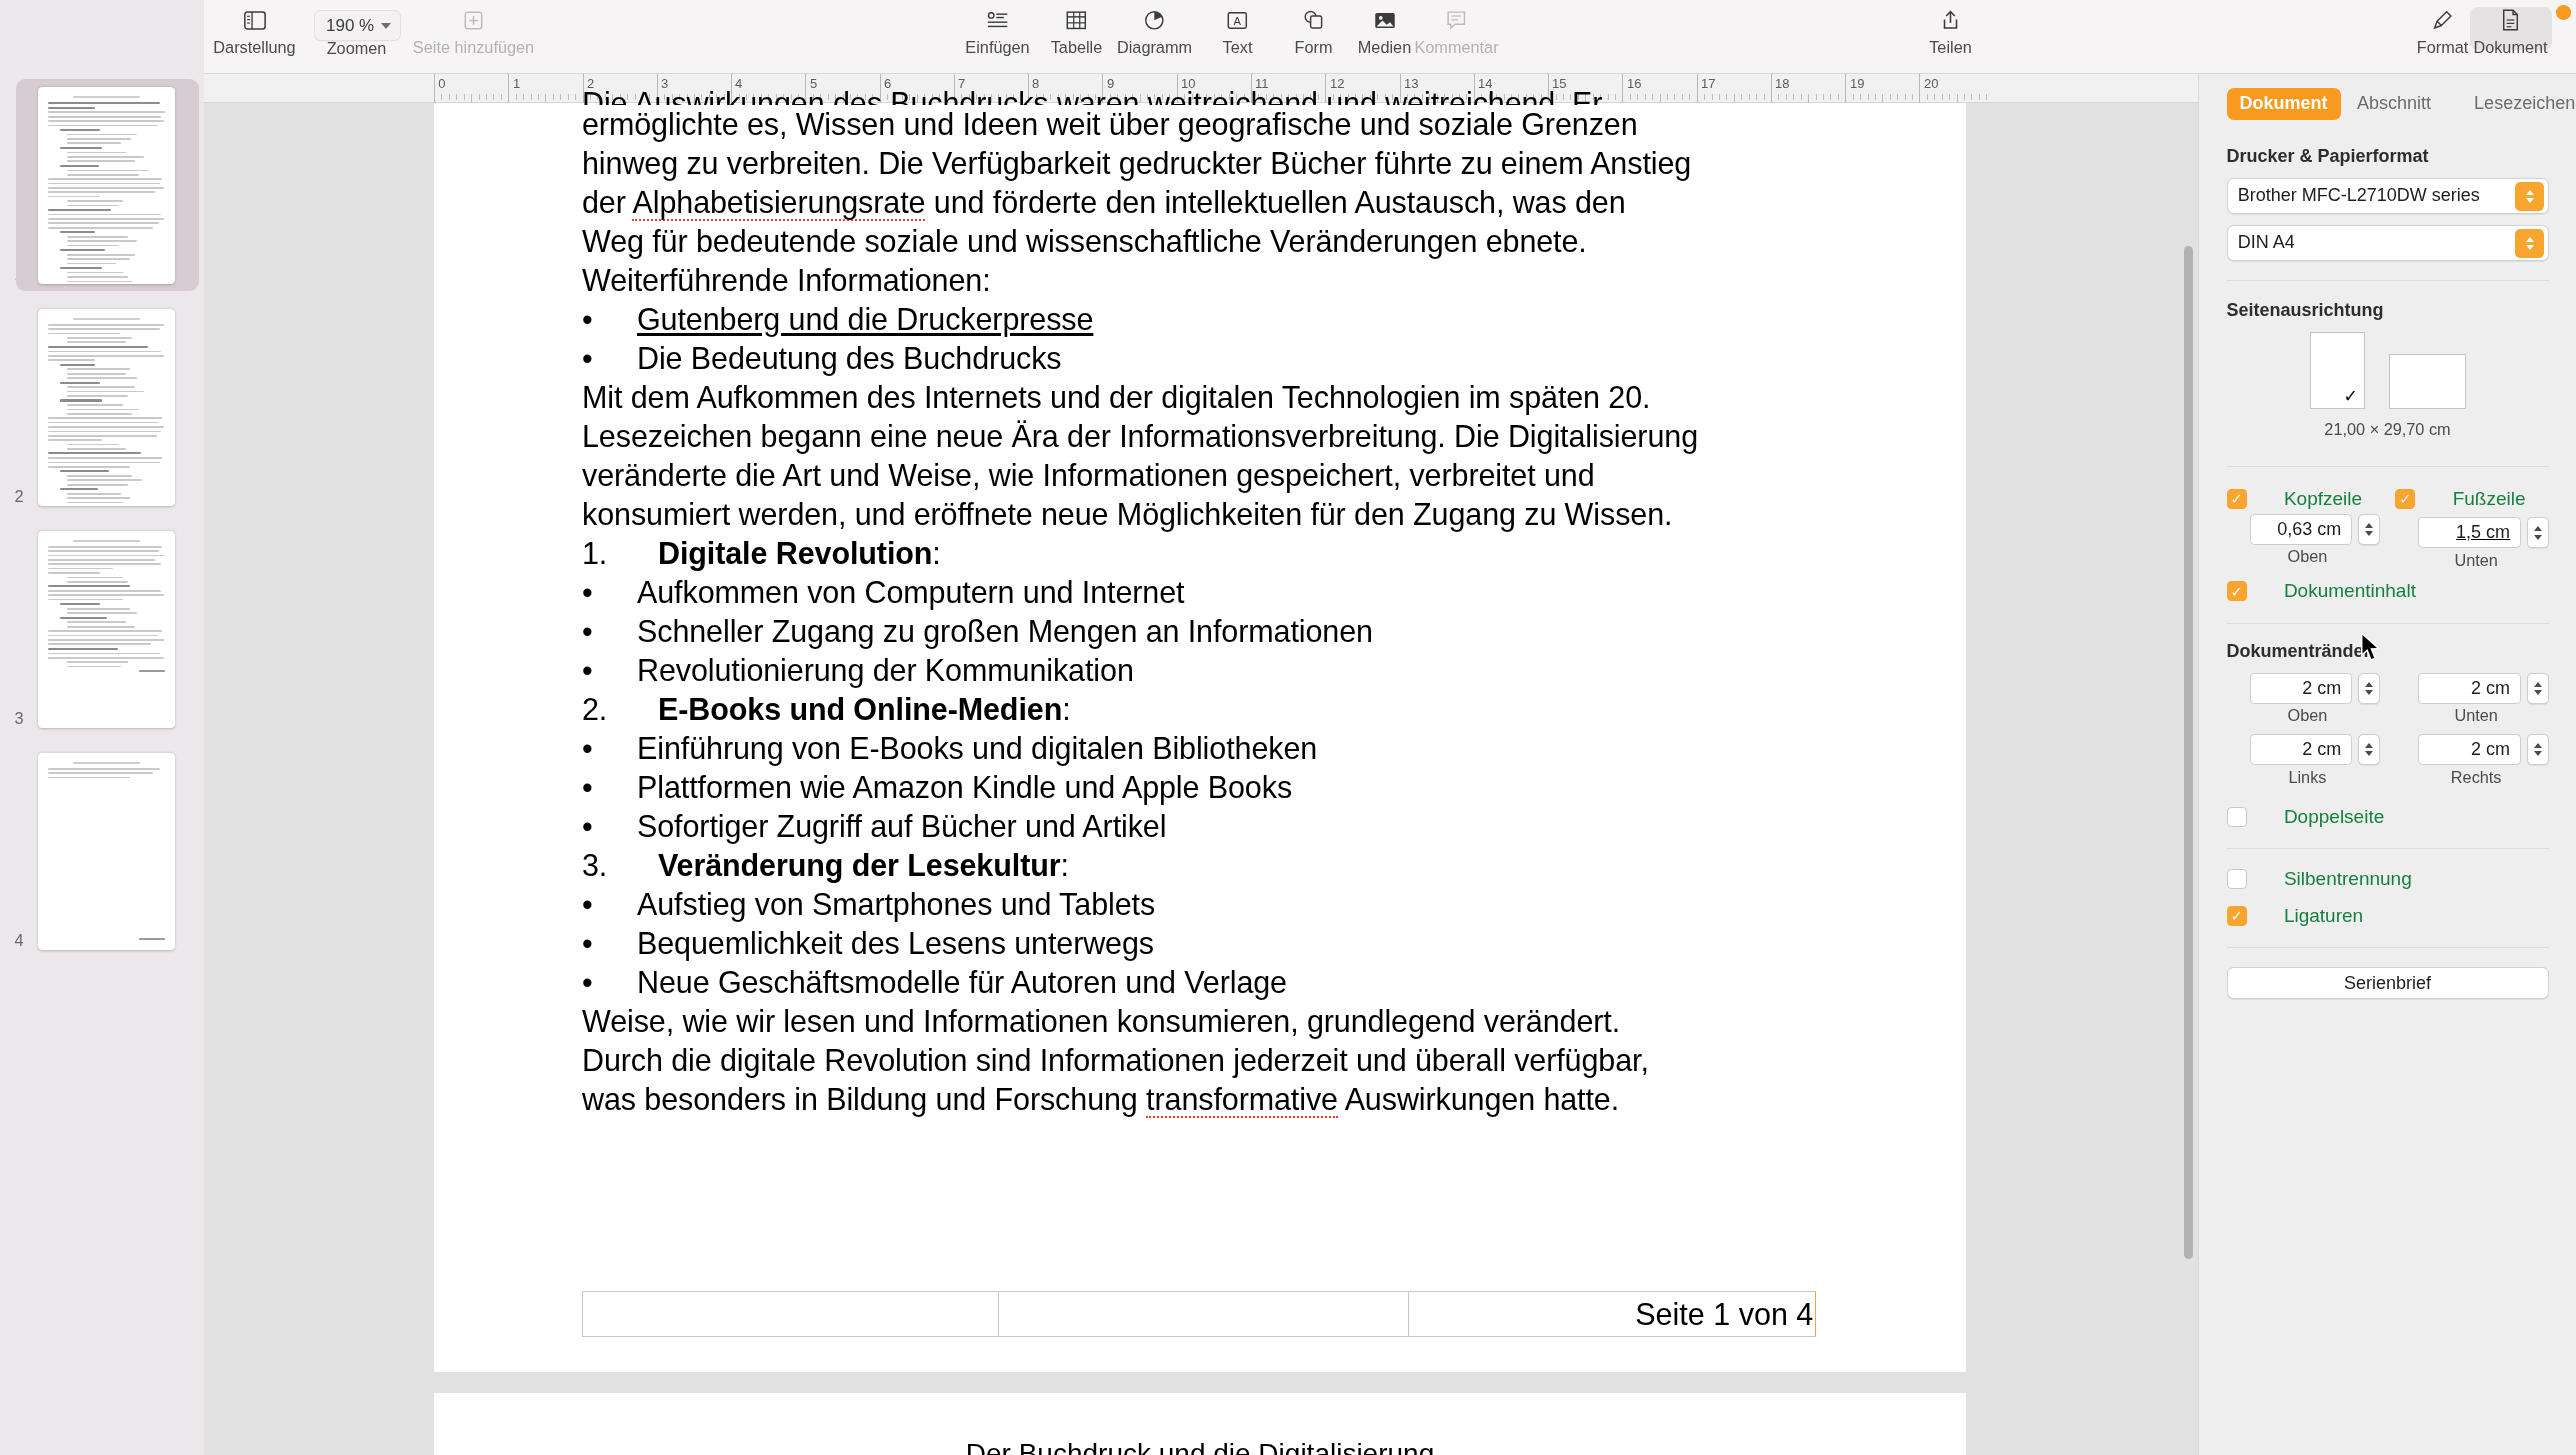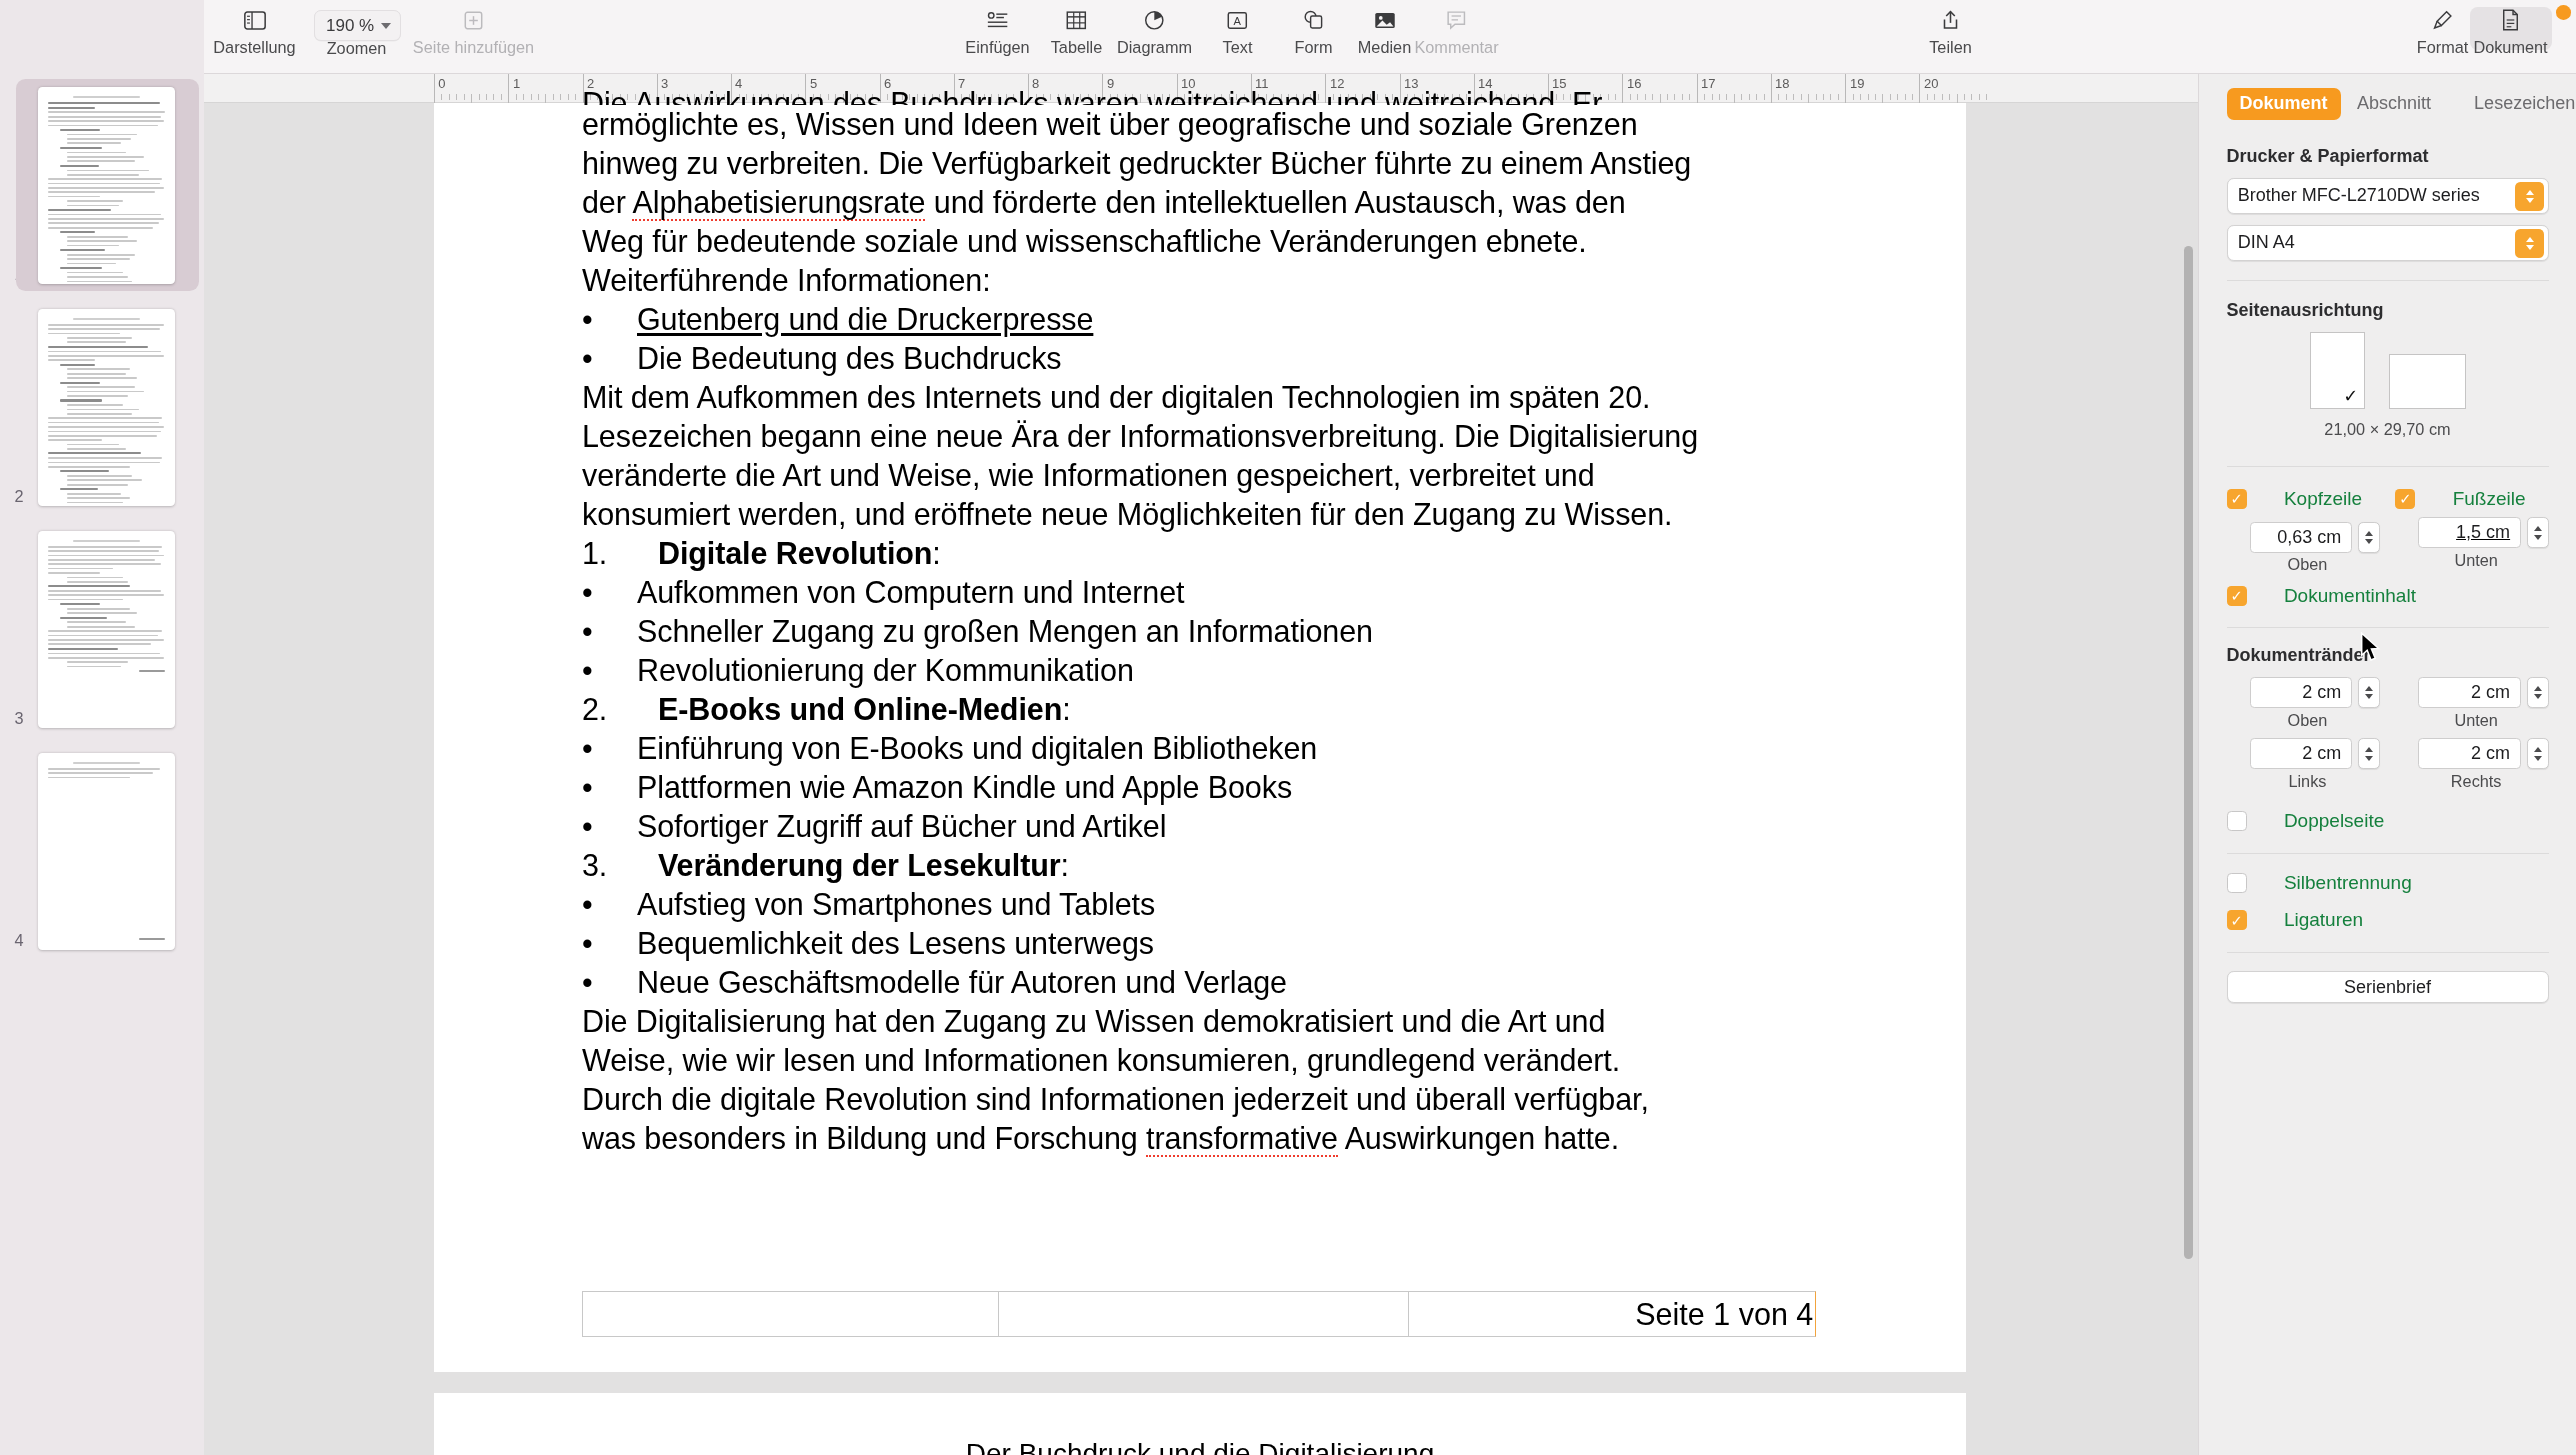--- a/index.html
+++ b/index.html
@@ -866,21 +866,20 @@
           </div>
         <div class="li">
             <span class="bul">•</span>
             <span class="txt">Bequemlichkeit des Lesens unterwegs</span>
           </div>
         <div class="li">
             <span class="bul">•</span>
             <span class="txt">Neue Geschäftsmodelle für Autoren und Verlage</span>
           </div>
 
-        <p>Die Digitalisierung hat den Zugang zu Wissen demokratisiert und die Art und</p>
         <p>Weise, wie wir lesen und Informationen konsumieren, grundlegend verändert.</p>
         <p>Durch die digitale Revolution sind Informationen jederzeit und überall verfügbar,</p>
         <p><span>was besonders in Bildung und Forschung </span><span class="misspell">transformative</span><span> Auswirkungen hatte.</span></p>
       </div>
 
       <div class="ftable" style="top:1188px;">
         <div class="cell c1"></div>
         <div class="cell c2"></div>
         <div class="c3">Seite 1 von 4</div>
       </div>
@@ -932,21 +931,21 @@
     <div class="dims">21,00 × 29,70 cm</div>
 
     <div class="hr" style="margin:27.5px 0 20.6px 0;"></div>
 
     <div class="field-grid">
       <div class="field-col">
         <div class="cbrow">
           <span class="cb on">✓</span>
           <span class="cblabel">Kopfzeile</span>
         </div>
-        <div class="field-row" style="margin-top:12px; padding-left:23px;">
+        <div class="field-row" style="margin-top:4px; padding-left:23px;">
           <span class="numfield">0,63 cm</span>
           <span class="stepper">
               <span class="caret-u"></span>
               <span class="caret-d"></span>
             </span>
         </div>
         <div class="sub" style="padding-left:8.6px;">Oben</div>
       </div>
       <div class="field-col">
         <div class="cbrow">

